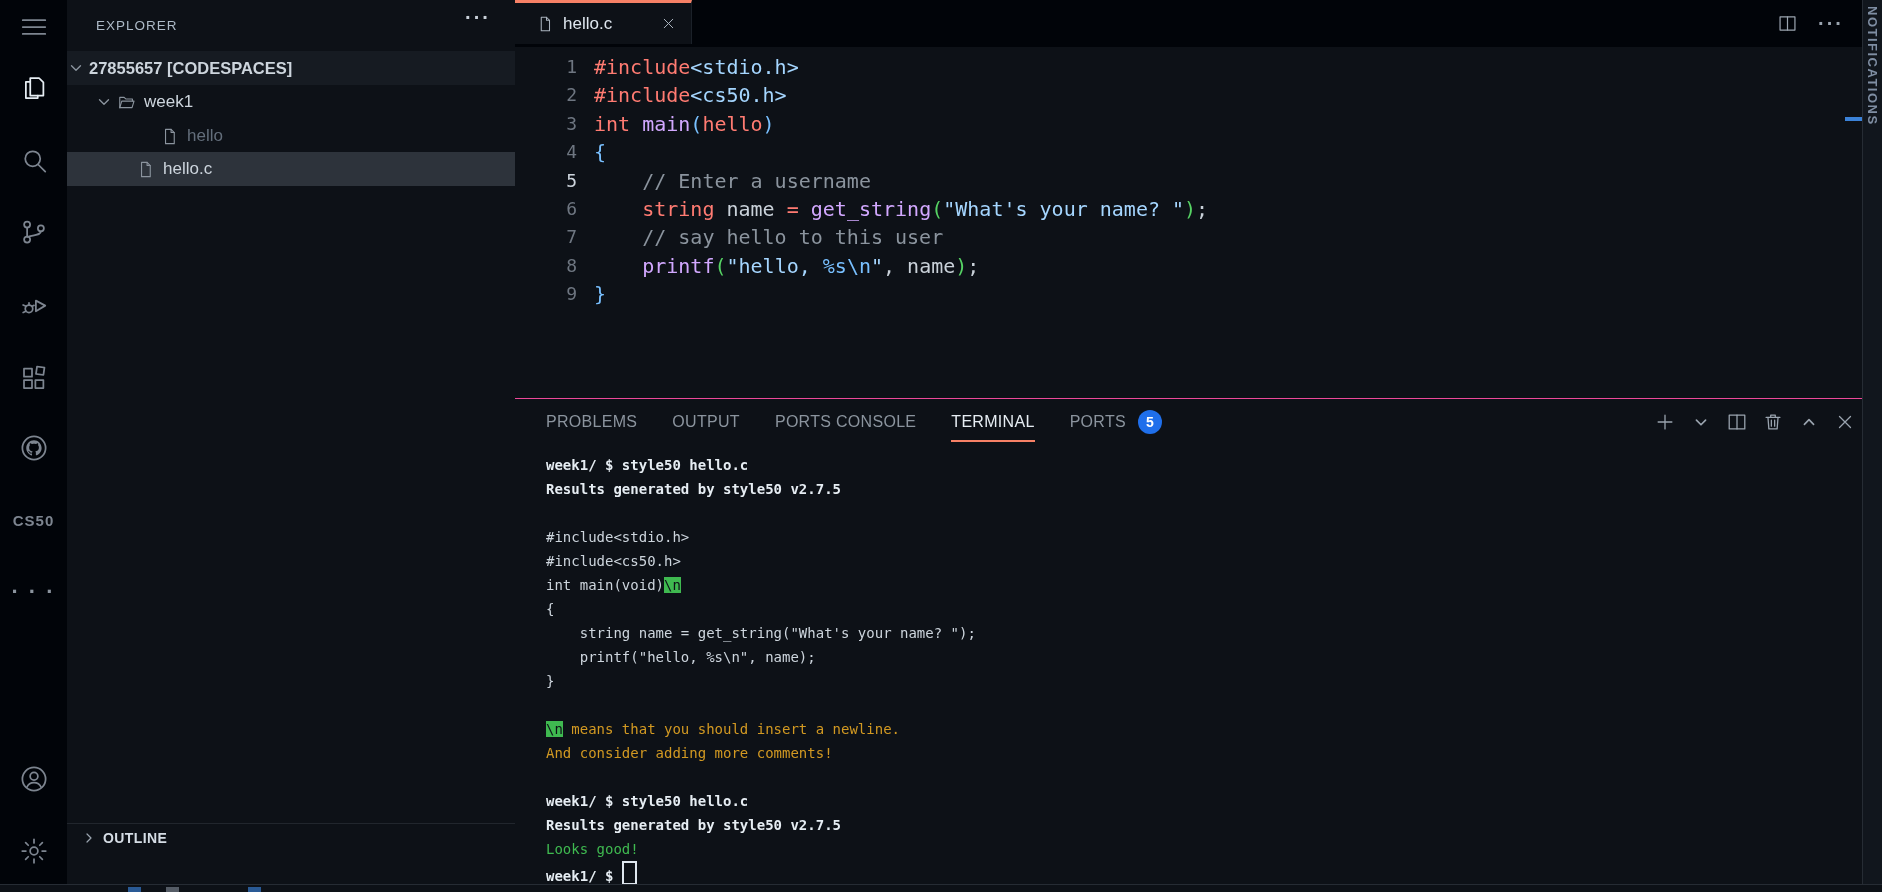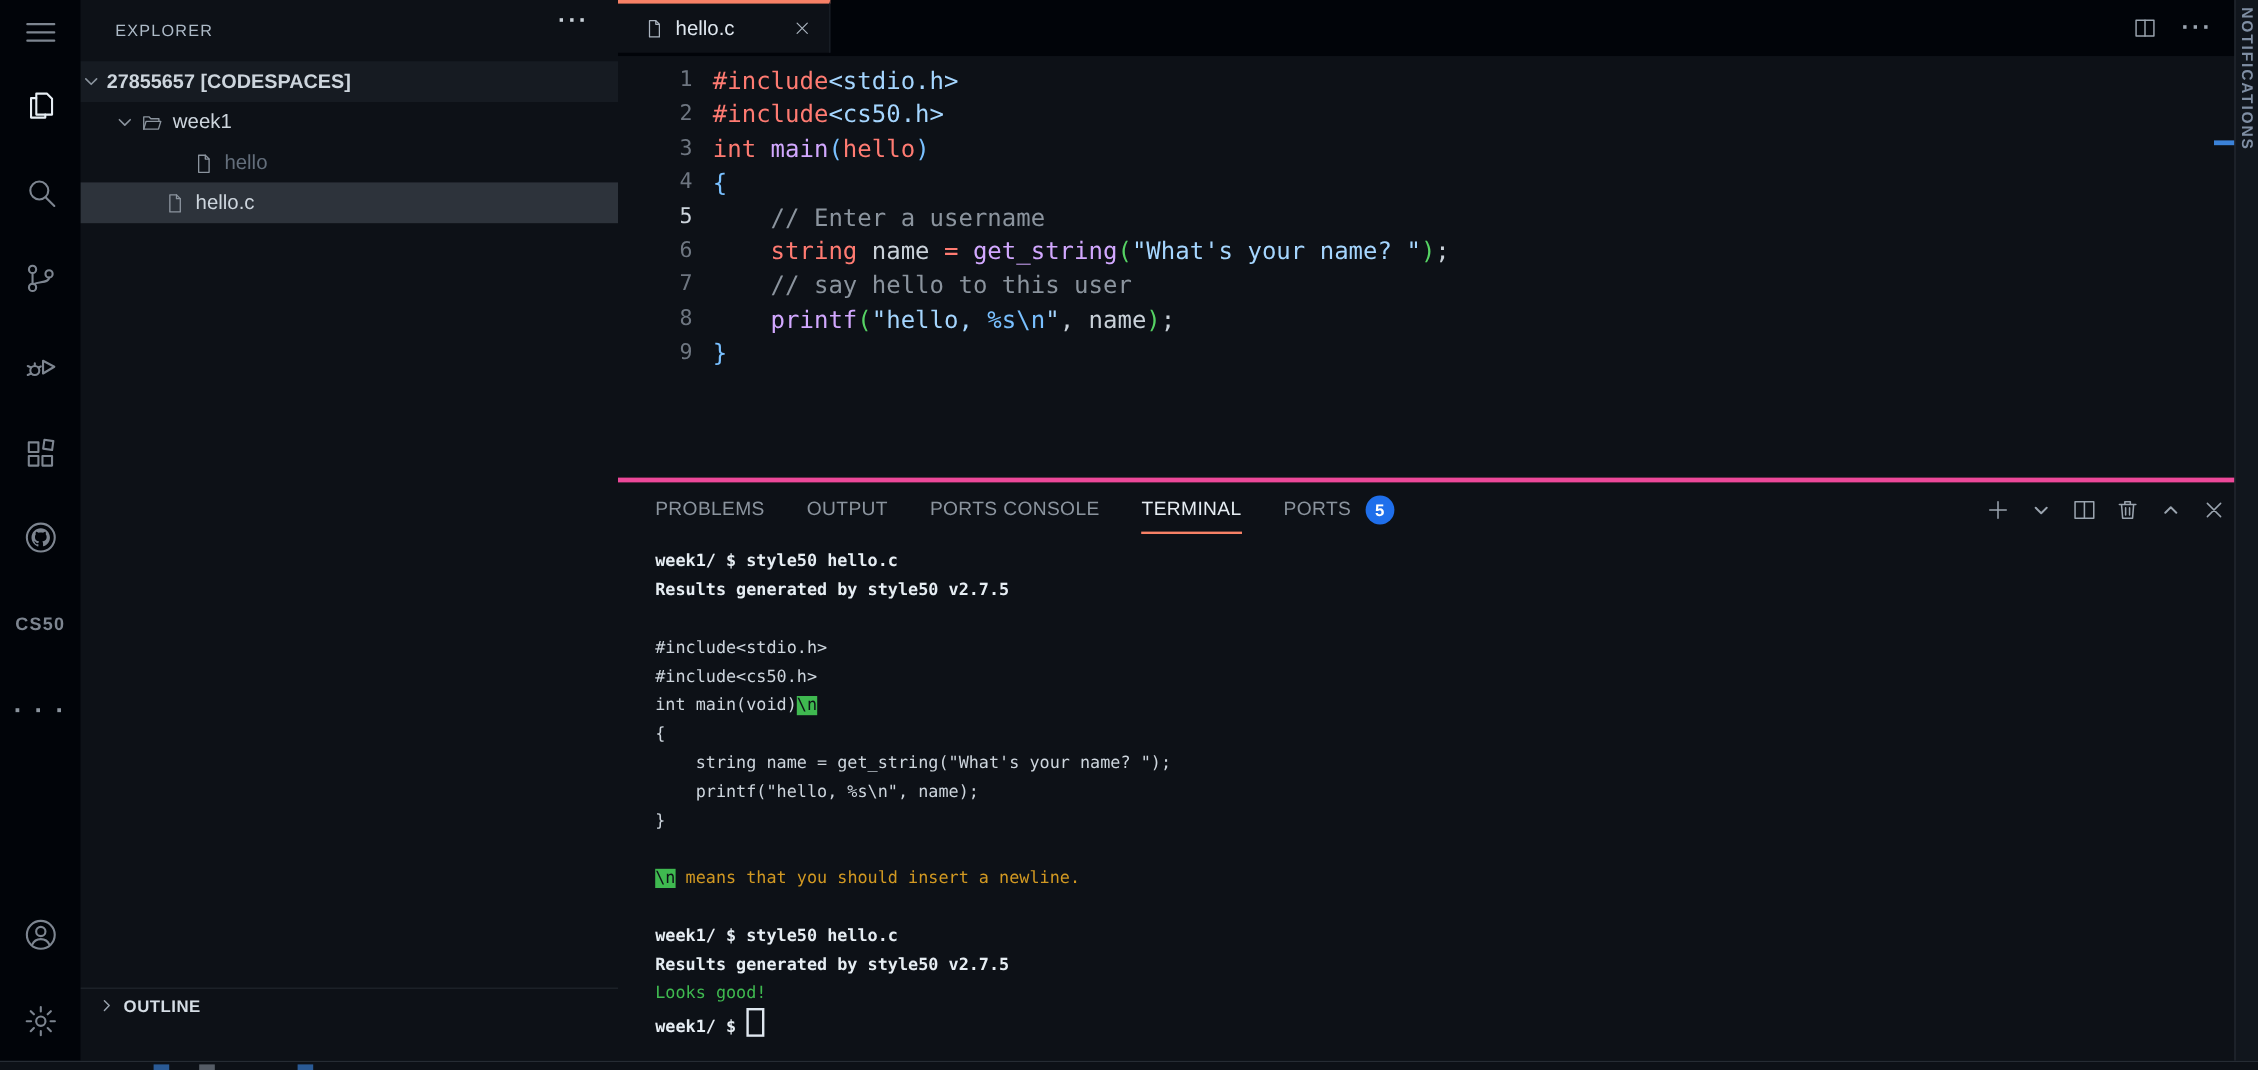--- a/index.html
+++ b/index.html
@@ -45,21 +45,21 @@
   .codeline { display:flex; height:28.4px; line-height:28.4px; }
   .lnum { width:62px; text-align:right; padding-right:17px; color:#6e7681; font-size:18px; flex:none; }
   .lnum.active { color:#cdd5dd; }
   .lcode { white-space:pre; }
   .tk-k { color:#ff7b72; } .tk-f { color:#d2a8ff; } .tk-s { color:#a5d6ff; }
   .tk-e { color:#79c0ff; } .tk-b1 { color:#79c0ff; } .tk-b2 { color:#56d364; }
   .tk-c { color:#8b949e; } .tk-p { color:#c9d1d9; }
   .overview-dash { position:absolute; top:117px; right:17px; width:20px; height:4px; background:#3b82d8; }
 
   
-  .panel { position:absolute; top:398px; left:0; right:0; height:486px; background:#0d1117; border-top:4px solid #ec4899; box-sizing:border-box; }
+  .panel { position:absolute; top:398px; left:0; right:0; height:486px; background:#0d1117; border-top:1px solid #ec4899; box-sizing:border-box; }
   .panel-tabs { height:46px; display:flex; align-items:center; padding-left:31px; gap:35px; font-size:16px; letter-spacing:.3px; color:#8b949e; position:relative; }
   .ptab { display:flex; align-items:center; gap:12px; height:100%; position:relative; }
   .ptab.active { color:#e6edf3; }
   .ptab.active::after { content:''; position:absolute; left:0; right:0; bottom:3px; height:2px; background:#f78166; }
   .badge { width:24px; height:24px; border-radius:50%; background:#1f6feb; color:#ffffff; font-size:14px; font-weight:700; display:flex; align-items:center; justify-content:center; }
   .panel-actions { position:absolute; right:26px; top:0; height:46px; display:flex; align-items:center; gap:14px; color:#9aa4af; }
   .panel-actions svg { width:22px; height:22px; }
 
   .terminal { position:absolute; top:54px; left:31px; right:30px; font-family:"DejaVu Sans Mono","Liberation Mono",monospace; font-size:14px; line-height:24px; }
   .tline { height:24px; white-space:pre; }
@@ -338,20 +338,21 @@
           <div class="tline"></div>
           <div class="tline"><span class="tl-n">#include&lt;stdio.h&gt;</span></div>
           <div class="tline"><span class="tl-n">#include&lt;cs50.h&gt;</span></div>
           <div class="tline"><span class="tl-n">int main(void)</span><span class="tl-nl">\n</span></div>
           <div class="tline"><span class="tl-n">{</span></div>
           <div class="tline"><span class="tl-n">    string name = get_string("What's your name? ");</span></div>
           <div class="tline"><span class="tl-n">    printf("hello, %s\n", name);</span></div>
           <div class="tline"><span class="tl-n">}</span></div>
           <div class="tline"></div>
           <div class="tline"><span class="tl-nl">\n</span><span class="tl-o"> means that you should insert a newline.</span></div>
+          <div class="tline"><span class="tl-o">And consider adding more comments!</span></div>
           <div class="tline"></div>
           <div class="tline"><span class="tl-b">week1/ $ style50 hello.c</span></div>
           <div class="tline"><span class="tl-b">Results generated by style50 v2.7.5</span></div>
           <div class="tline"><span class="tl-g">Looks good!</span></div>
           <div class="tline"><span class="tl-b">week1/ $ </span><span class="cursor"></span></div>
         </div>
     </div>
   </div>
 
   <div class="right-strip">

